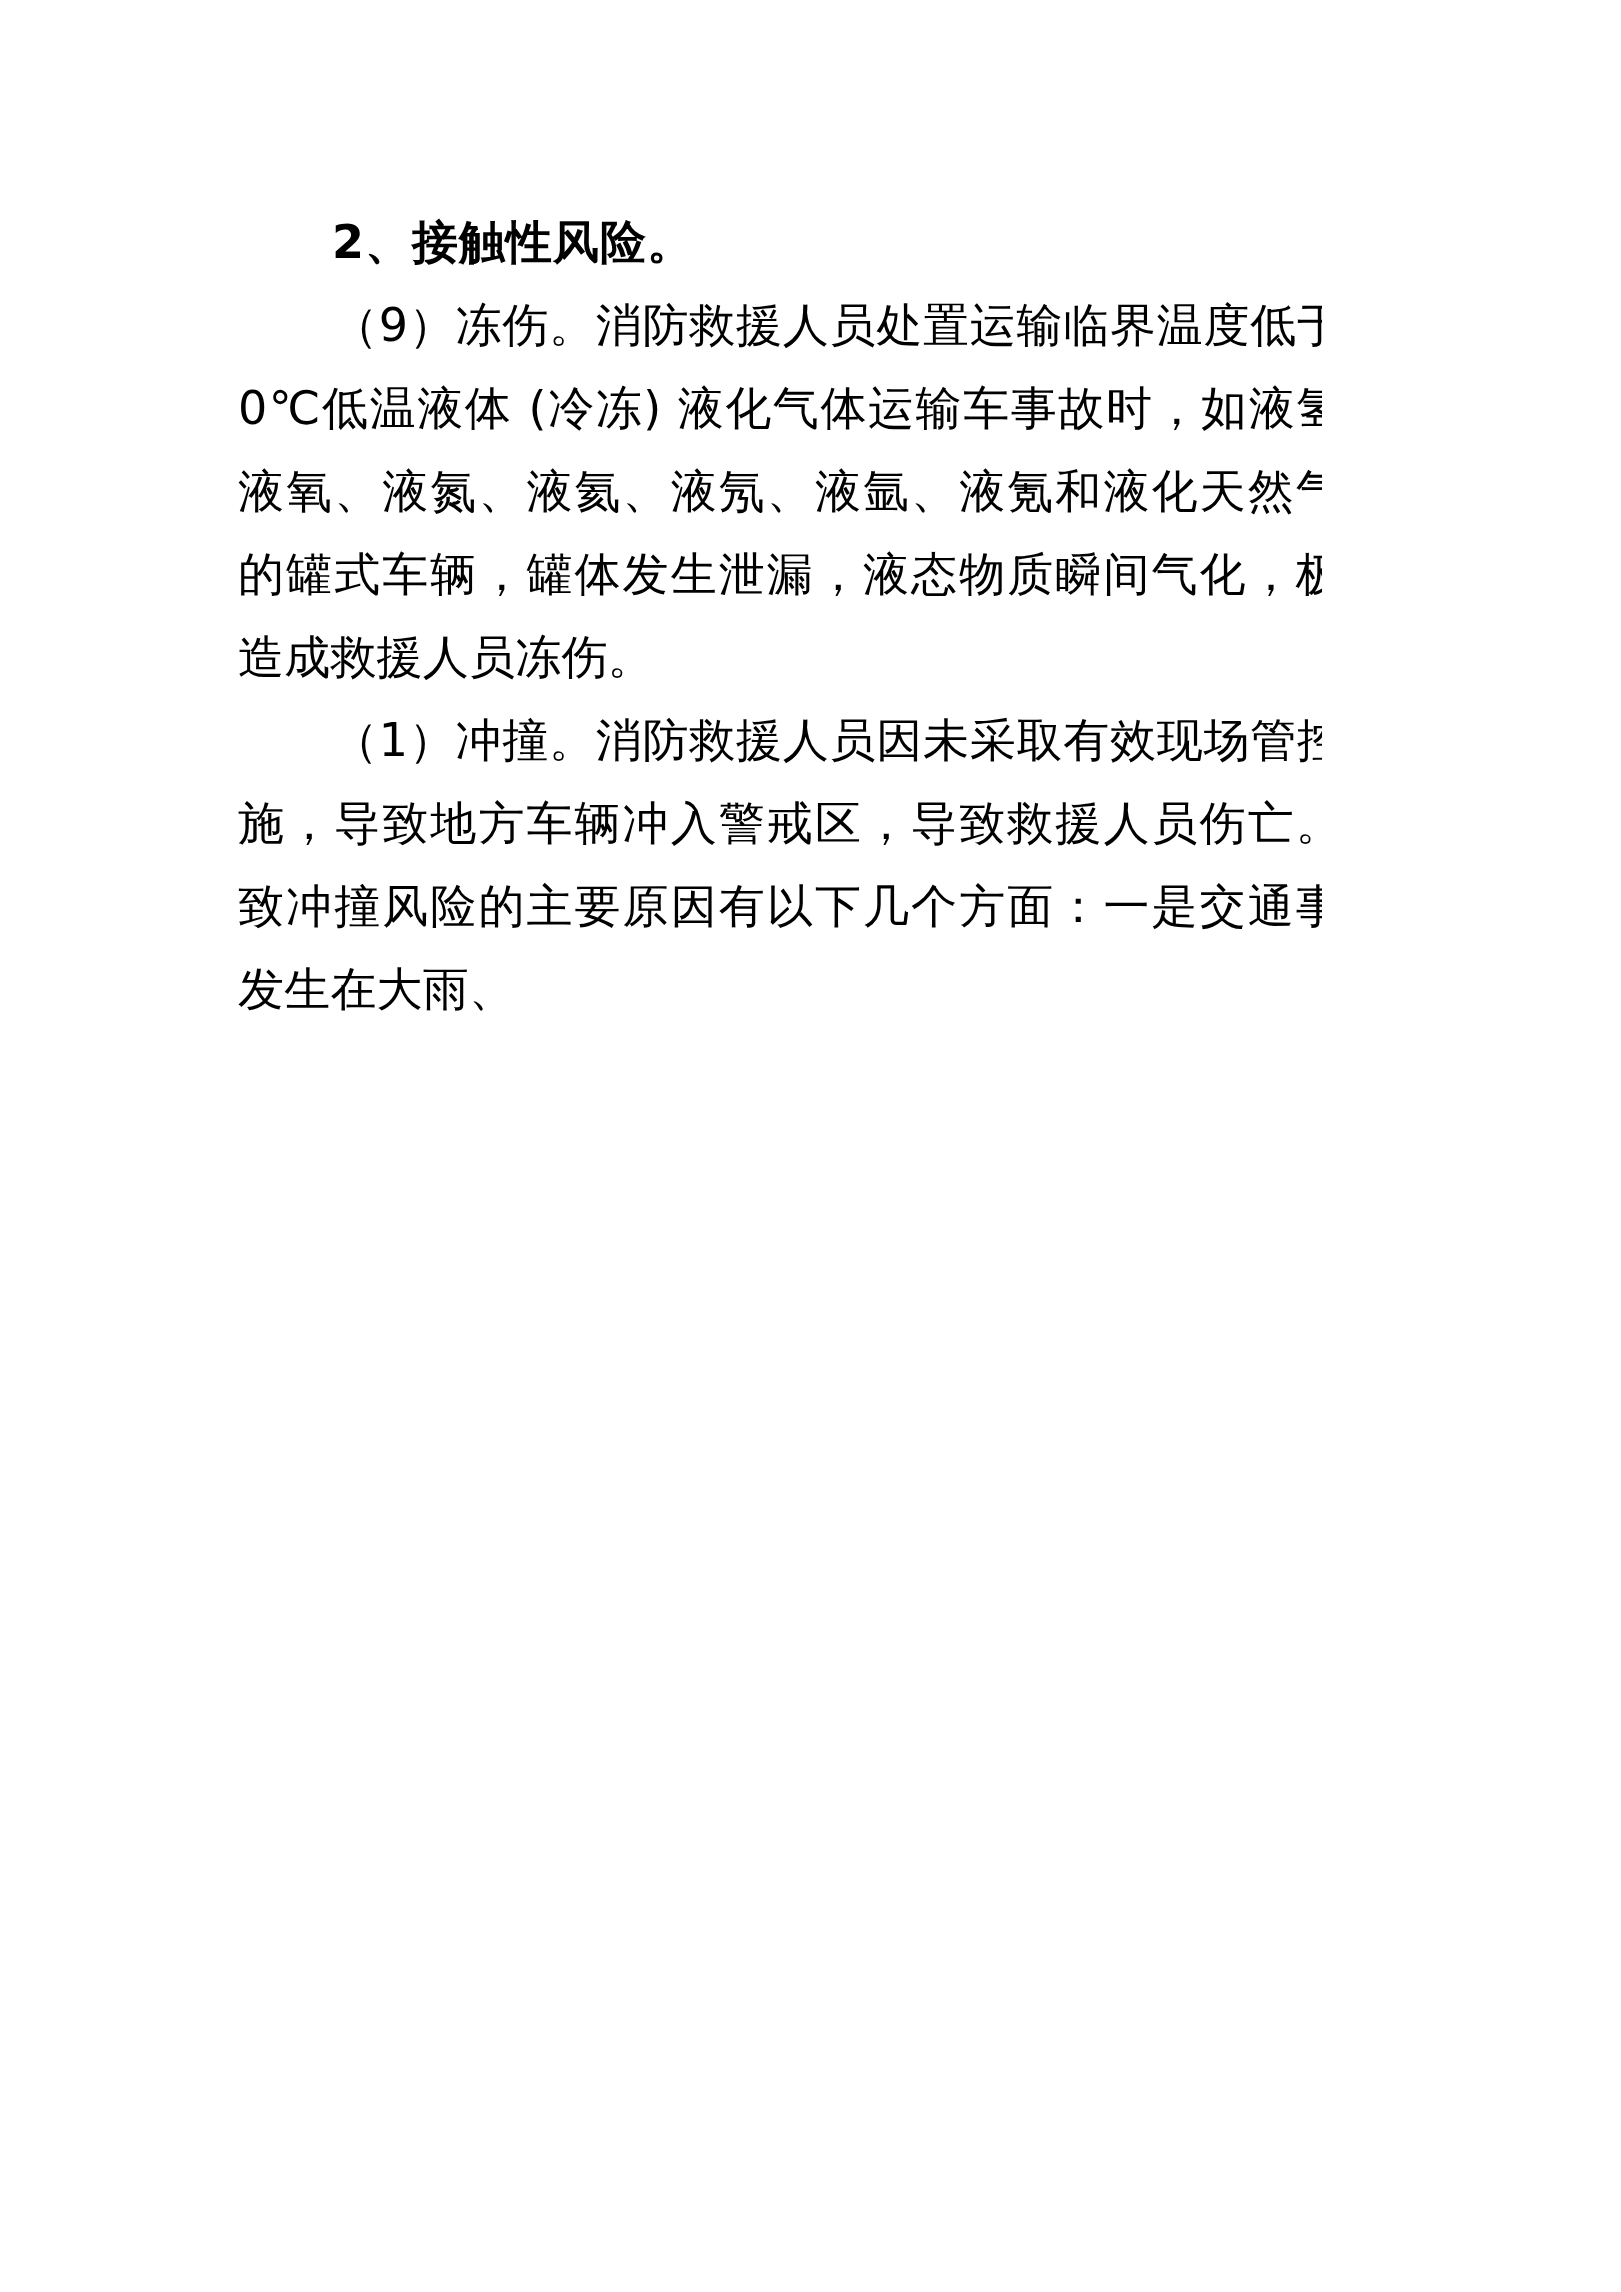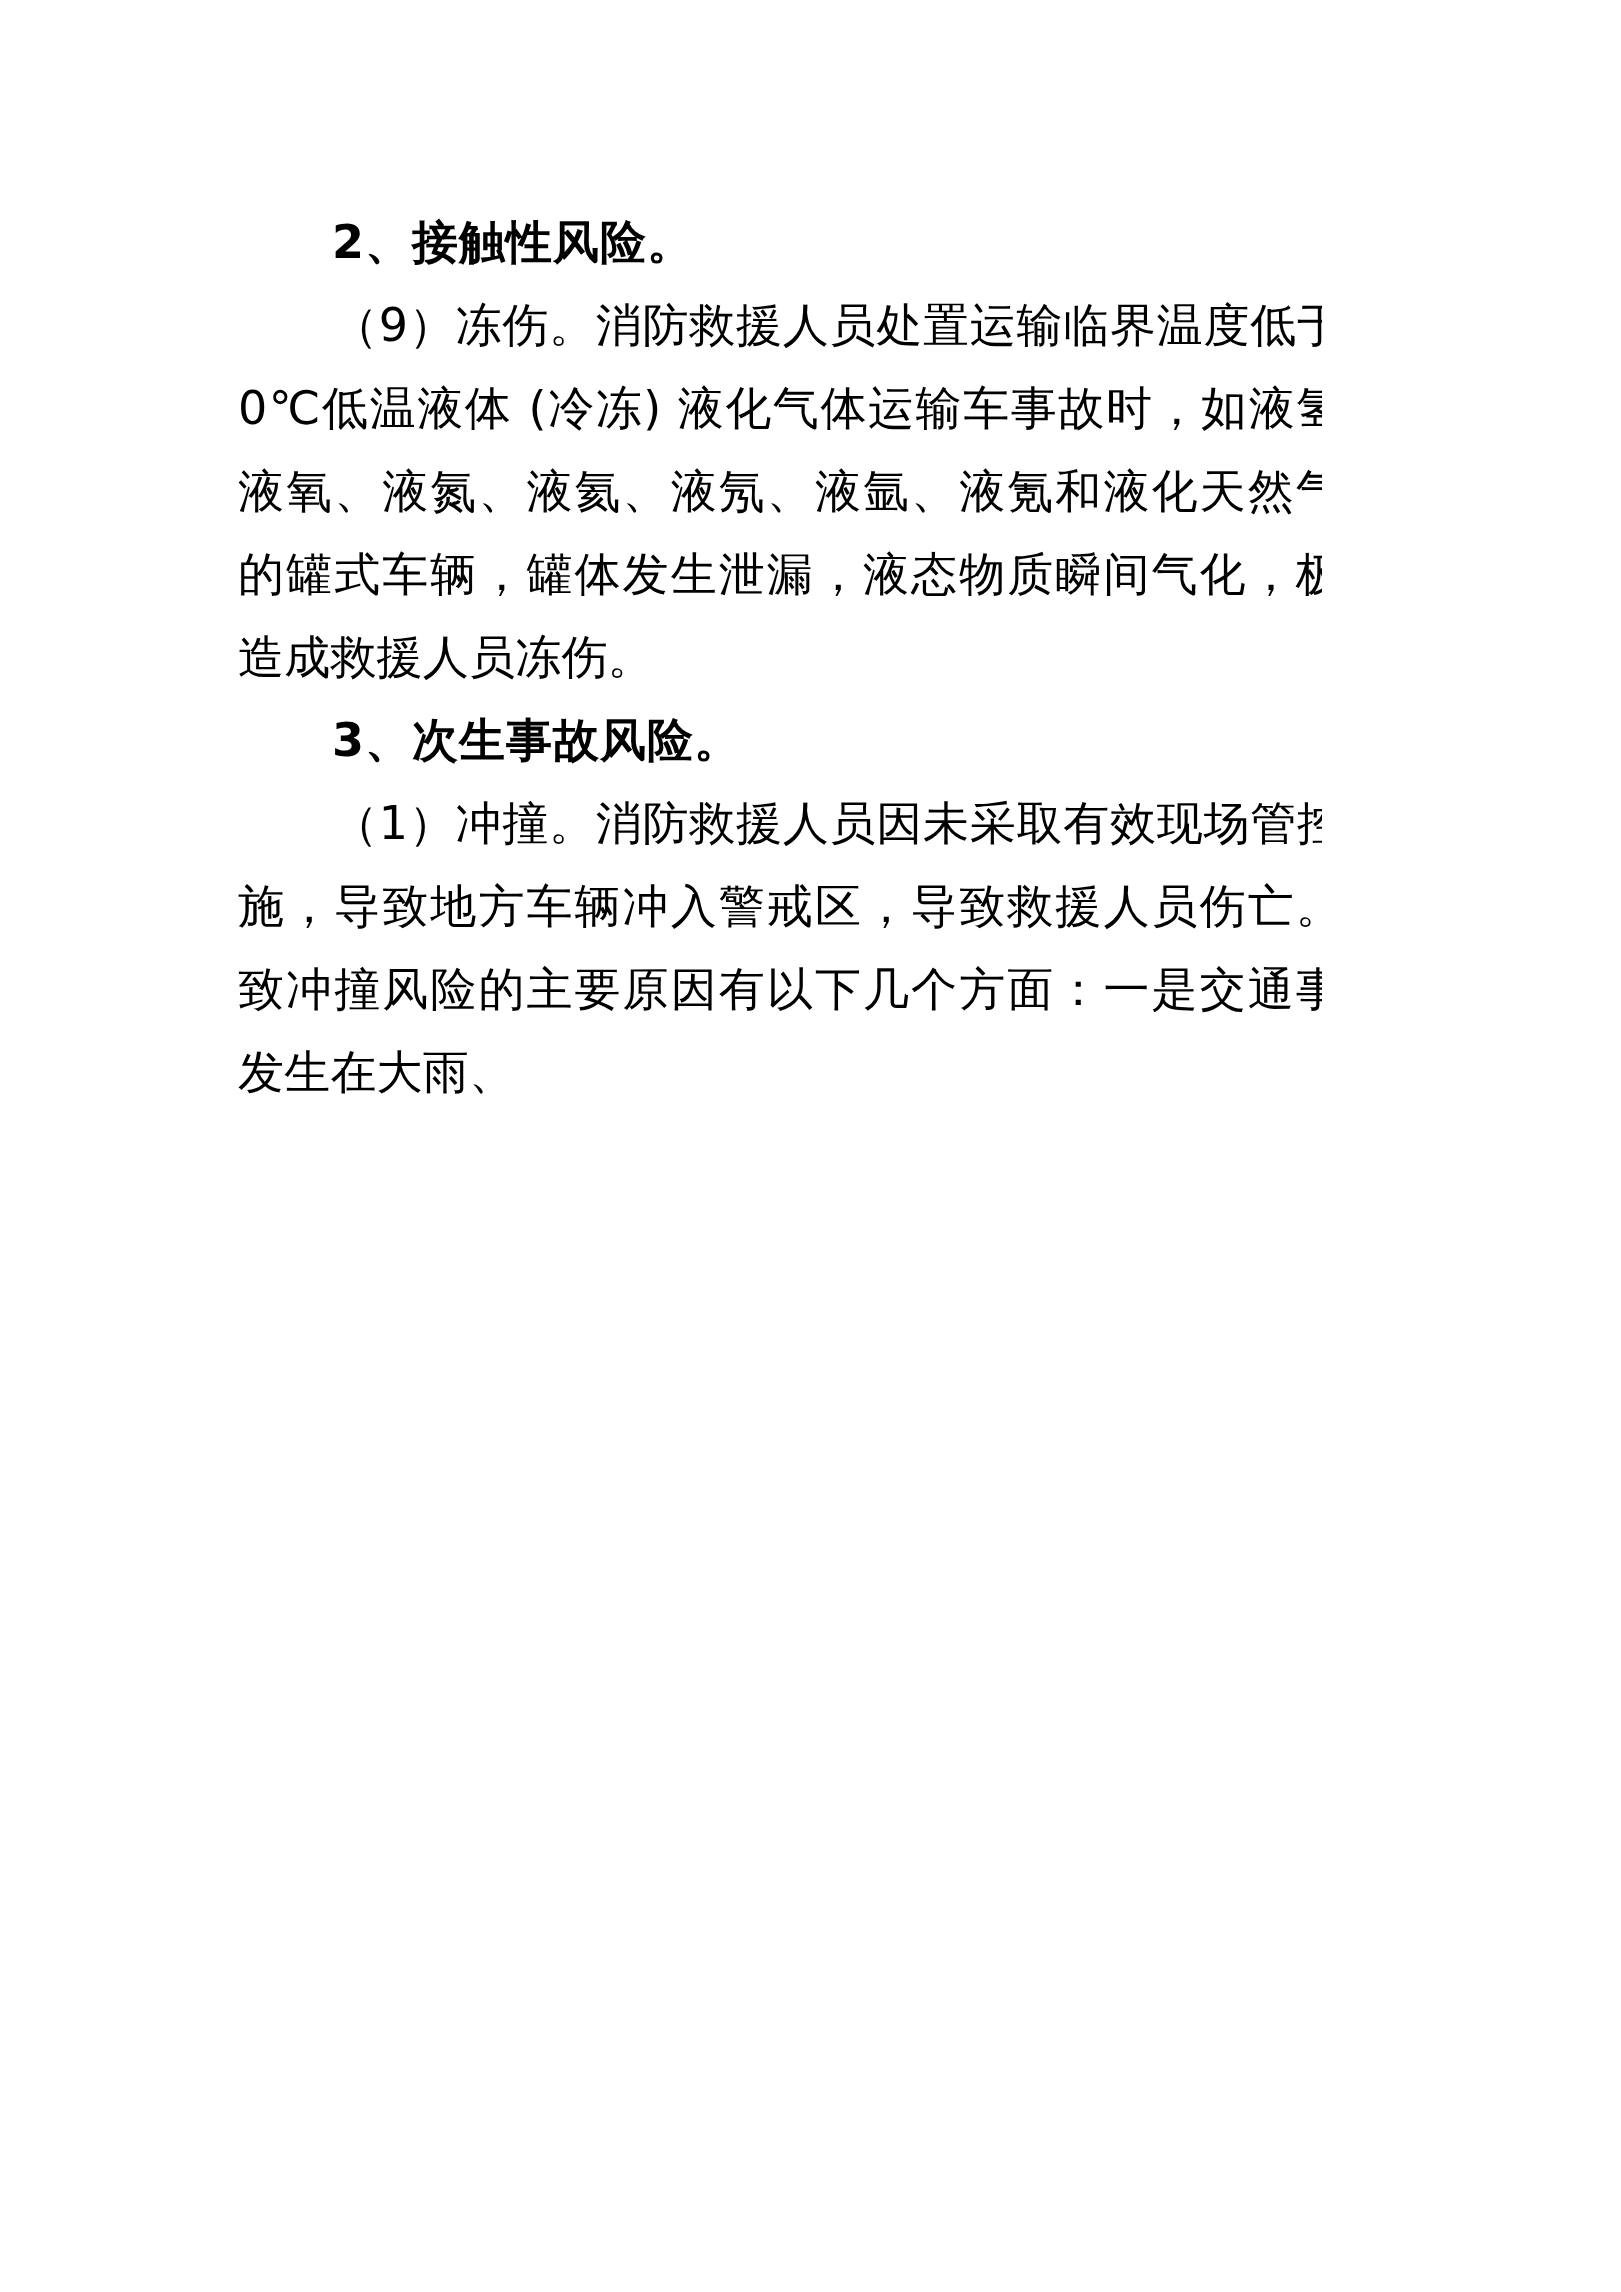--- a/index.html
+++ b/index.html
@@ -57,19 +57,18 @@
 <div class="page">
   <div class="content">
 
     <p class="para heading">2、接触性风险。</p>
 
 
 
     <p class="para body">（9）冻伤。消防救援人员处置运输临界温度低于-50℃低温液体 (冷冻) 液化气体运输车事故时，如液氢、液氧、液氮、液氦、液氖、液氩、液氪和液化天然气等的罐式车辆，罐体发生泄漏，液态物质瞬间气化，极易造成救援人员冻伤。</p>
 
 
-    <p class="para heading">3、次生事故风险。</p>
 
     <p class="para body">（1）冲撞。消防救援人员因未采取有效现场管控措施，导致地方车辆冲入警戒区，导致救援人员伤亡。导致冲撞风险的主要原因有以下几个方面：一是交通事故发生在大雨、</p>
 
   </div>
 </div>
 
 
 </body></html>

